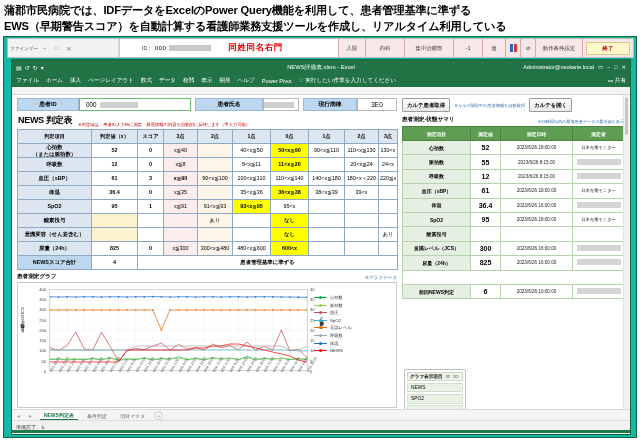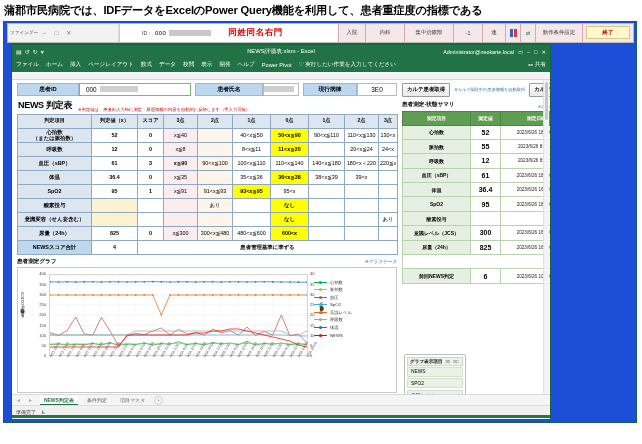--- a/index.html
+++ b/index.html
@@ -3,42 +3,42 @@
 <meta charset="utf-8">
 <style>
   html,body{margin:0;padding:0;background:#fff;}
   body{width:642px;height:444px;overflow:hidden;
        font-family:"Liberation Sans","DejaVu Sans",sans-serif;color:#000;}
   
   #headline{padding:3px 4px 1px 4px;font-size:11.2px;line-height:15.5px;font-weight:700;letter-spacing:-0.2px;}
   #headline div{white-space:nowrap;}
   
   #app{position:relative;width:634px;height:402px;margin:1px 0 0 3px;
-       background:#1d4ed8;border:1px solid #14663a;box-sizing:border-box;overflow:hidden;}
+       background:#14b8a6;border:1px solid #14663a;box-sizing:border-box;overflow:hidden;}
   
   #patientbar{position:absolute;left:3px;top:1px;width:627px;height:20px;
       background:#f2f2f2;border:1px solid #b9b9b9;box-sizing:border-box;display:flex;align-items:stretch;}
   #pb-left{width:117px;display:flex;align-items:center;gap:2px;padding-left:2px;border-right:1px solid #dcdcdc;}
   #pb-left .t{font-size:4.6px;color:#555;}
   .wbtn{font-size:6px;color:#777;padding:0 3px;}
   #pb-id{width:212px;border-left:1px solid #cfcfcf;display:flex;align-items:center;gap:3px;padding-left:22px;background:#fff;}
   #pb-id .lbl{font-size:5px;color:#333;}
   #pb-id .val{font-size:6px;letter-spacing:0.4px;}
   #pb-id .mask{display:inline-block;width:42px;height:6px;background:#c8c8c8;}
   #pb-id .name{font-size:8.5px;font-weight:700;color:#e00000;letter-spacing:0.6px;margin-left:14px;}
   #pb-right{flex:1;display:flex;align-items:center;background:#f6e7e9;border-left:1px solid #d9a9af;}
   #pb-right .cell{border-right:1px solid #d9a9af;height:100%;display:flex;align-items:center;justify-content:center;font-size:5.4px;color:#333;}
   .cell.w1{width:26px}.cell.w2{width:38px}.cell.w3{width:48px}.cell.w4{width:28px}.cell.w5{width:22px}
   .cell.w6{width:14px}.cell.w7{width:46px}
   #pb-end{width:42px;height:11px;margin:0 3px;background:#fff8cc;border:1px solid #d8c98a;
           font-size:5.4px;display:flex;align-items:center;justify-content:center;color:#b00;font-weight:700;}
   .swatch{display:inline-flex;gap:1px;align-items:center;}
   .swatch i{display:block;width:3px;height:8px;}
   
-  #excel{position:absolute;left:7px;top:22px;width:540px;height:376px;
+  #excel{position:absolute;left:7px;top:22px;width:620px;height:376px;
          background:#fff;border:1px solid #14663a;box-sizing:border-box;overflow:hidden;}
   #xl-title{height:14px;background:#217346;display:flex;align-items:center;color:#fff;font-size:5.6px;padding:0 4px;}
   #xl-title .qat{display:flex;gap:3px;align-items:center;font-size:6px;opacity:.95;}
   #xl-title .doc{position:absolute;left:0;right:0;text-align:center;font-size:5.8px;pointer-events:none;}
   #xl-title .right{margin-left:auto;display:flex;align-items:center;gap:4px;font-size:5.4px;}
   #xl-tabs{height:13px;background:#217346;display:flex;align-items:center;padding:0 4px;gap:7px;color:#fff;font-size:5.6px;position:relative;}
   #xl-tabs .share{margin-left:auto;display:flex;align-items:center;gap:2px;}
   #xl-formula{height:7px;background:#f3f3f3;border-bottom:1px solid #d6d6d6;display:flex;align-items:center;}
   #sheet{position:relative;height:338px;background:#fff;overflow:hidden;}
   
@@ -136,21 +136,22 @@
   #status{position:absolute;left:0;right:0;bottom:0;height:12px;background:#f1f1f1;border-top:1px solid #dcdcdc;
       display:flex;align-items:center;gap:5px;padding-left:4px;font-size:5px;color:#444;}
   #scrollh{position:absolute;left:0;right:0;bottom:0;height:3px;background:#1f7a46;}
   #vscroll{position:absolute;right:1px;top:0;width:5px;bottom:0;background:#f3f3f3;border-left:1px solid #e2e2e2;}
   #vscroll .thumb{position:absolute;left:0.6px;top:2px;width:3.6px;height:38px;background:#c6c6c6;border-radius:2px;}
 </style>
 </head>
 <body>
 
 <div id="headline">
-  <div>蒲郡市民病院では、IDFデータをExcelのPower Query機能を利用して、患者重症度の指標である</div>
+  <div>蒲郡市民病院では、IDFデータをExcelのPower Query機能を利用して、患者管理基準に準ずる</div>
+  <div>EWS（早期警告スコア）を自動計算する看護師業務支援ツールを作成し、リアルタイム利用している</div>
 </div>
 
 <div id="app">
 
   <div id="patientbar">
     <div id="pb-left">
       <span class="t">ファインダー</span>
       <span class="wbtn">−</span>
       <span class="wbtn">□</span>
       <span class="wbtn">✕</span>

